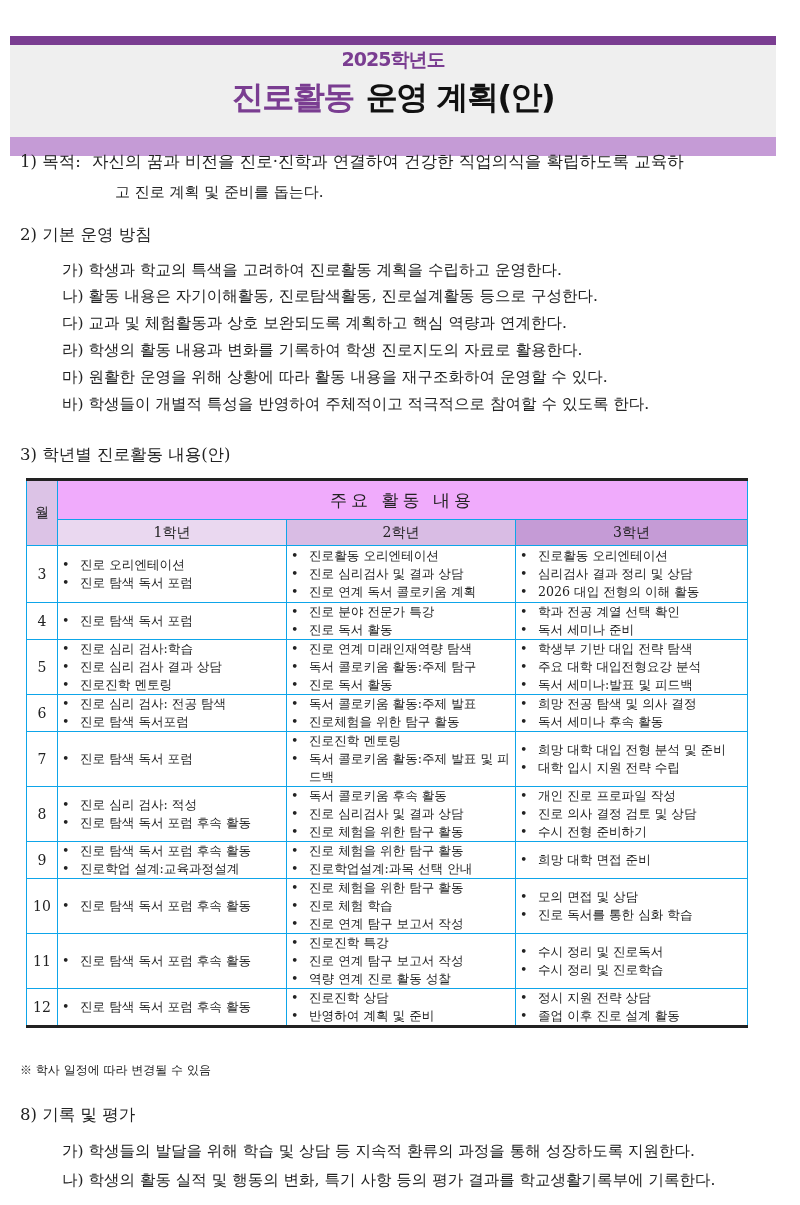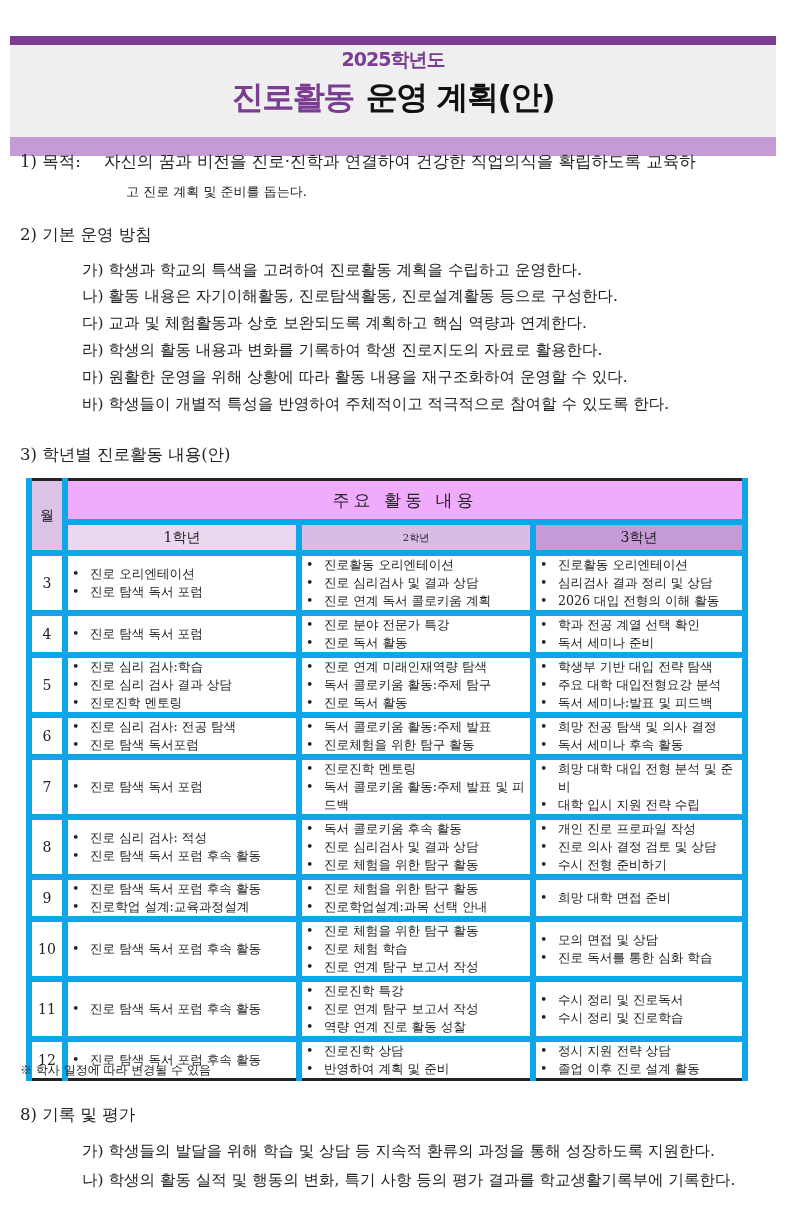--- a/index.html
+++ b/index.html
@@ -11,32 +11,32 @@
   .banner .year { position:absolute; left:0; width:100%; top:11px; text-align:center;
                   font-family:"DejaVu Sans", "Liberation Sans", sans-serif; font-weight:bold;
                   font-size:19px; color:#7a3d91; letter-spacing:-1px; }
   .banner .title { position:absolute; left:0; width:100%; top:40px; text-align:center;
                    font-family:"DejaVu Sans", "Liberation Sans", sans-serif; font-weight:bold;
                    font-size:32px; letter-spacing:-1.5px; color:#111; }
   .banner .title .accent { color:#7a3d91; margin-right:12px; }
 
   .para { position:absolute; font-size:15.5px; line-height:22px; white-space:nowrap; }
   .h { left:20px; font-size:16.5px; }
-  .sub { left:62px;margin-left:20px; }
+  .sub { left:62px; }
 
   table.plan { position:absolute; left:26px; top:478px; width:722px; border-collapse:collapse;
                font-size:12.6px; }
-  table.plan td, table.plan th { border:6px solid #0ea5e9; padding:0; }
+  table.plan td, table.plan th { border:1px solid #0ea5e9; padding:0; }
   table.plan thead tr:first-child th { border-top:3px solid #222; }
   table.plan tbody tr:last-child td { border-bottom:3px solid #222; }
   table.plan th { font-weight:normal; }
   th.month-h { width:30px; background:#dcc3e6; font-size:14px; border-left:none; }
   th.main-h { background:#f0abfc; height:38px; font-size:17px; letter-spacing:4px; border-right:none; }
   th.g1 { background:#ead8f0; height:25px; font-size:14px; width:228px; }
-  th.g2 { background:#d9bce4; font-size:10px; width:228px; }
+  th.g2 { background:#d9bce4; font-size:14px; width:228px; }
   th.g3 { background:#c59bd6; font-size:14px; border-right:none;margin-top:28px; }
   td.month { text-align:center; font-size:14px; border-left:none; }
   td.cell { padding:2px 6px 2px 10px; vertical-align:middle; }
   td.last { border-right:none; }
   ul { margin:0; padding:0; list-style:none; }
   li { position:relative; padding-left:22px; line-height:18px; }
   li::before { content:"•"; position:absolute; left:4px; top:0; }
 
   .note { position:absolute; left:20px; top:1062px; font-size:12px; }
 </style>
@@ -47,23 +47,23 @@
   <div class="top-bar"></div>
   <div class="year">2025학년도</div>
   <div class="title">
     <span class="accent">진로활동</span><span>운영 계획(안)</span>
   </div>
   <div class="bottom-bar"></div>
 </div>
 
 <div class="para h" style="top:151px;">
   <span>1) 목적:</span>
-  <span style="margin-left:18px;text-align:right;">자신의 꿈과 비전을 진로·진학과 연결하여 건강한 직업의식을 확립하도록 교육하</span>
+  <span style="margin-left:6px;text-align:right;">자신의 꿈과 비전을 진로·진학과 연결하여 건강한 직업의식을 확립하도록 교육하</span>
 </div>
-<div class="para" style="left:126px; top:181px; font-size:13px;">고 진로 계획 및 준비를 돕는다.</div>
+<div class="para" style="left:115px; top:181px; font-size:15px;">고 진로 계획 및 준비를 돕는다.</div>
 
 <div class="para h" style="top:224px;">2) 기본 운영 방침</div>
 <div class="para sub" style="top:259px;">가) 학생과 학교의 특색을 고려하여 진로활동 계획을 수립하고 운영한다.</div>
 <div class="para sub" style="top:285px;">나) 활동 내용은 자기이해활동, 진로탐색활동, 진로설계활동 등으로 구성한다.</div>
 <div class="para sub" style="top:312px;">다) 교과 및 체험활동과 상호 보완되도록 계획하고 핵심 역량과 연계한다.</div>
 <div class="para sub" style="top:339px;">라) 학생의 활동 내용과 변화를 기록하여 학생 진로지도의 자료로 활용한다.</div>
 <div class="para sub" style="top:366px;">마) 원활한 운영을 위해 상황에 따라 활동 내용을 재구조화하여 운영할 수 있다.</div>
 <div class="para sub" style="top:393px;">바) 학생들이 개별적 특성을 반영하여 주체적이고 적극적으로 참여할 수 있도록 한다.</div>
 
 <div class="para h" style="top:444px;">3) 학년별 진로활동 내용(안)</div>

